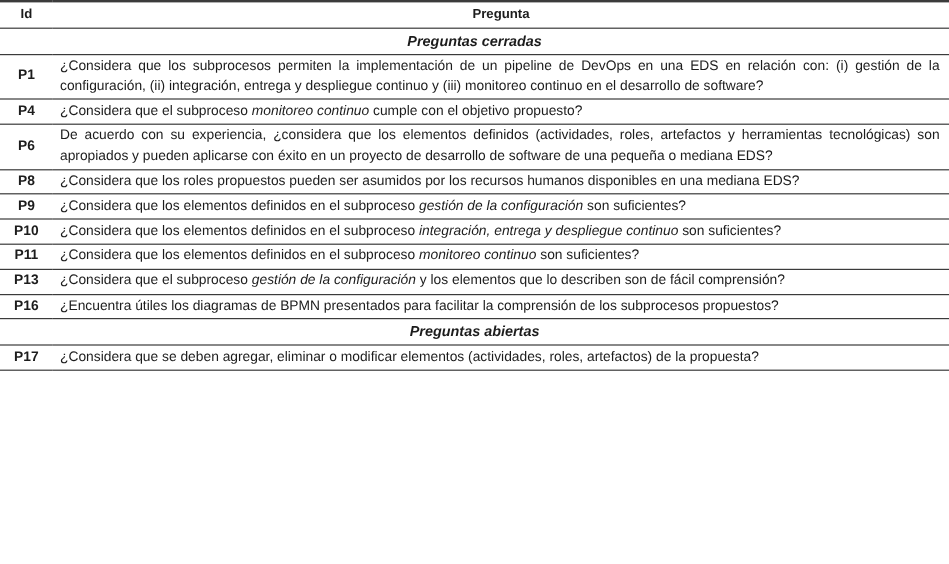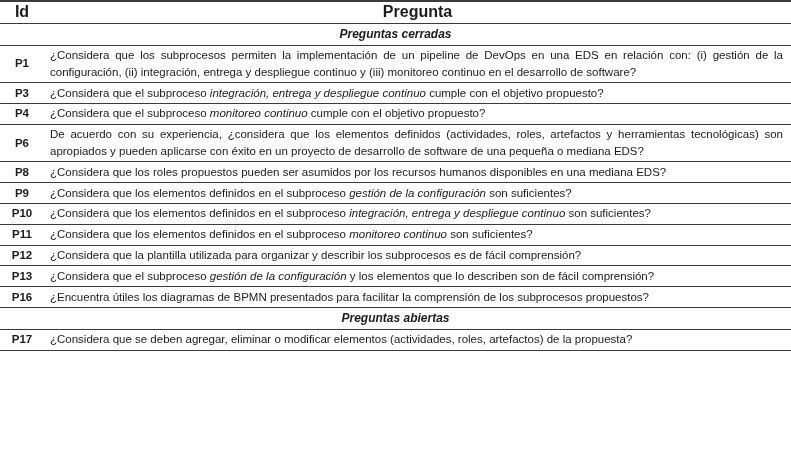--- a/index.html
+++ b/index.html
@@ -32,21 +32,21 @@
     border-bottom: 1px solid var(--rule);
     font-size: 11.5px;
     line-height: 16.8px;
     padding: 1.5px 0;
     vertical-align: middle;
   }
   .qtable th.col-id { width: 44px; }
   .qtable thead th {
     font-weight: bold;
     text-align: center;
-    font-size: 16px;
+    font-size: 11px;
     padding: 2px 0;
   }
   .qtable td.cell-id {
     font-weight: bold;
     text-align: center;
     font-size: 11.5px;
   }
   .qtable td.cell-q {
     text-align: justify;
     padding-left: 6px;
@@ -77,24 +77,20 @@
     </thead>
     <tbody>
         <tr class="section-row">
           <td colspan="2">Preguntas cerradas</td>
         </tr>
         <tr>
           <td class="cell-id">P1</td>
           <td class="cell-q"><span>¿Considera que los subprocesos permiten la implementación de un pipeline de DevOps en una EDS en relación con: (i) gestión de la configuración, (ii) integración, entrega y despliegue continuo y (iii) monitoreo continuo en el desarrollo de software?</span></td>
         </tr>
         <tr>
-          <td class="cell-id">P3</td>
-          <td class="cell-q"><span>¿Considera que el subproceso </span><em>integración, entrega y despliegue continuo</em><span> cumple con el objetivo propuesto?</span></td>
-        </tr>
-        <tr>
           <td class="cell-id">P4</td>
           <td class="cell-q"><span>¿Considera que el subproceso </span><em>monitoreo continuo</em><span> cumple con el objetivo propuesto?</span></td>
         </tr>
         <tr>
           <td class="cell-id">P6</td>
           <td class="cell-q"><span>De acuerdo con su experiencia, ¿considera que los elementos definidos (actividades, roles, artefactos y herramientas tecnológicas) son apropiados y pueden aplicarse con éxito en un proyecto de desarrollo de software de una pequeña o mediana EDS?</span></td>
         </tr>
         <tr>
           <td class="cell-id">P8</td>
           <td class="cell-q"><span>¿Considera que los roles propuestos pueden ser asumidos por los recursos humanos disponibles en una mediana EDS?</span></td>
@@ -105,24 +101,20 @@
         </tr>
         <tr>
           <td class="cell-id">P10</td>
           <td class="cell-q"><span>¿Considera que los elementos definidos en el subproceso </span><em>integración, entrega y despliegue continuo</em><span> son suficientes?</span></td>
         </tr>
         <tr>
           <td class="cell-id">P11</td>
           <td class="cell-q"><span>¿Considera que los elementos definidos en el subproceso </span><em>monitoreo continuo</em><span> son suficientes?</span></td>
         </tr>
         <tr>
-          <td class="cell-id">P12</td>
-          <td class="cell-q"><span>¿Considera que la plantilla utilizada para organizar y describir los subprocesos es de fácil comprensión?</span></td>
-        </tr>
-        <tr>
           <td class="cell-id">P13</td>
           <td class="cell-q"><span>¿Considera que el subproceso </span><em>gestión de la configuración</em><span> y los elementos que lo describen son de fácil comprensión?</span></td>
         </tr>
         <tr>
           <td class="cell-id">P16</td>
           <td class="cell-q"><span>¿Encuentra útiles los diagramas de BPMN presentados para facilitar la comprensión de los subprocesos propuestos?</span></td>
         </tr>
         <tr class="section-row">
           <td colspan="2">Preguntas abiertas</td>
         </tr>

